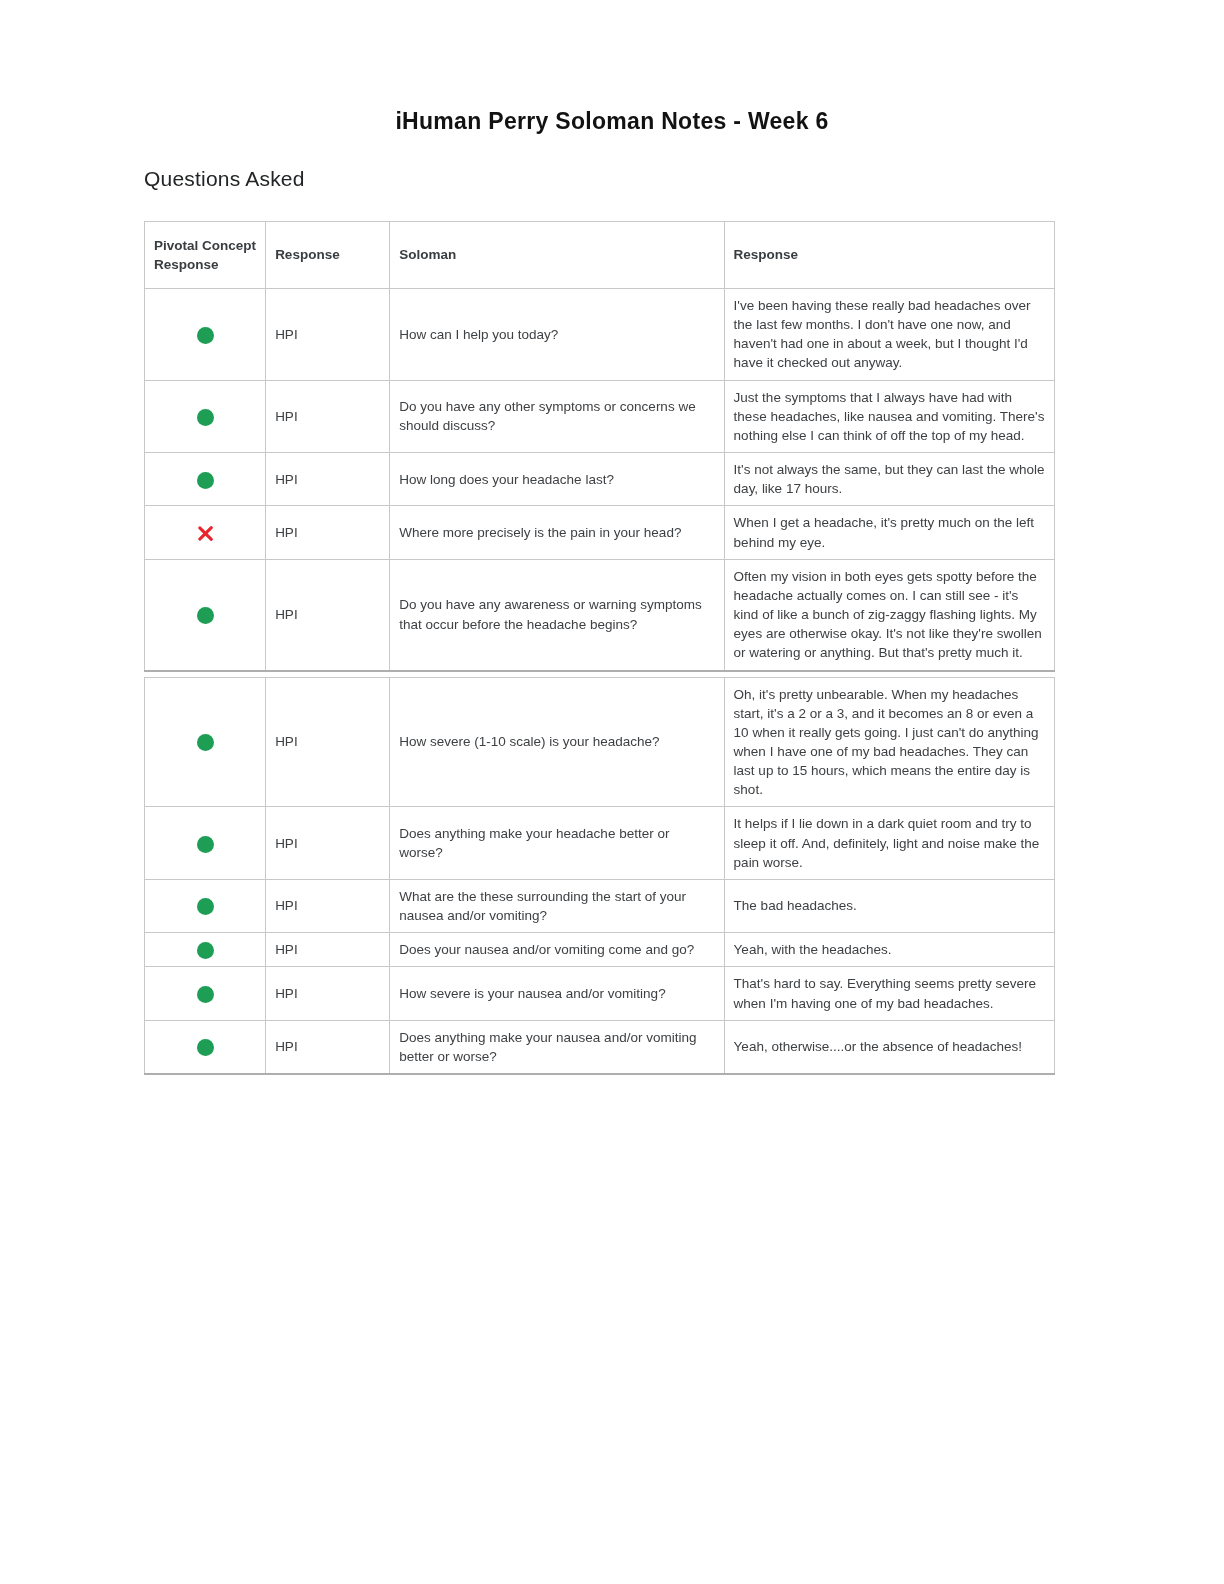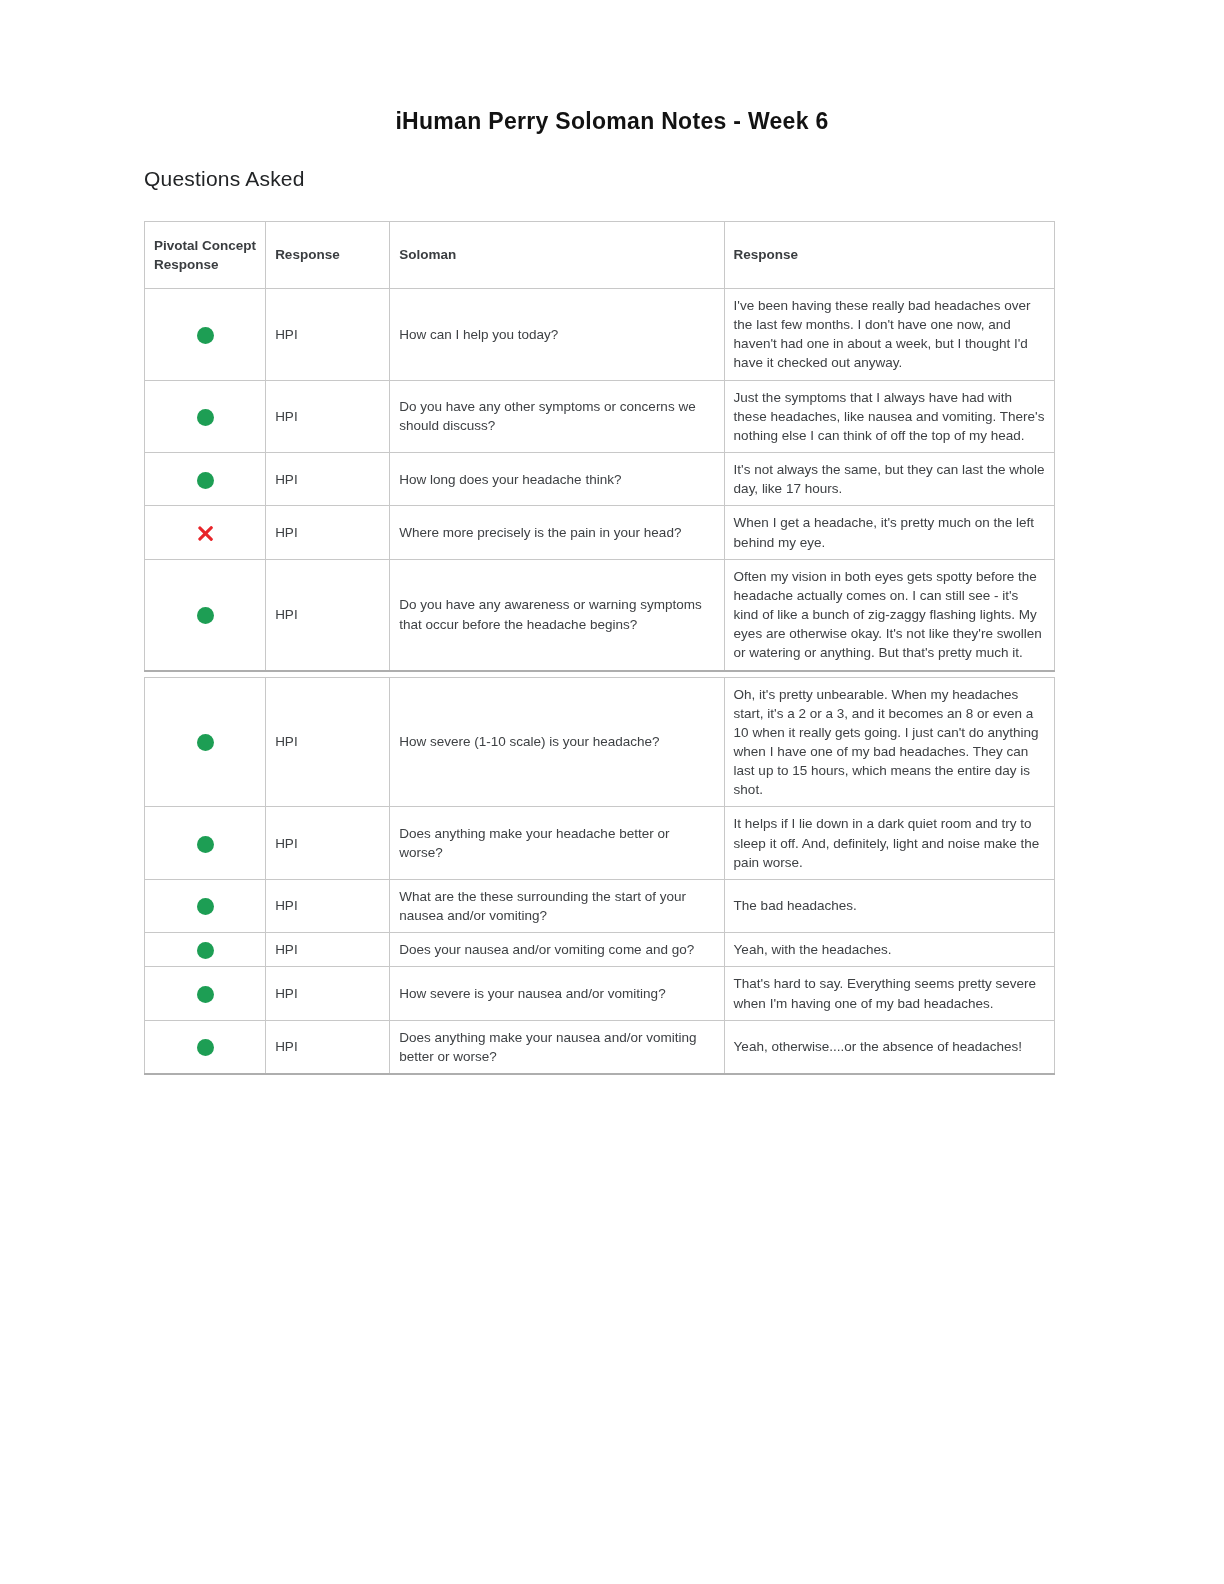--- a/index.html
+++ b/index.html
@@ -108,21 +108,21 @@
         </tr>
         <tr>
           <td class="status-cell"><span class="dot"></span></td>
           <td>HPI</td>
           <td>Do you have any other symptoms or concerns we should discuss?</td>
           <td>Just the symptoms that I always have had with these headaches, like nausea and vomiting. There's nothing else I can think of off the top of my head.</td>
         </tr>
         <tr>
           <td class="status-cell"><span class="dot"></span></td>
           <td>HPI</td>
-          <td>How long does your headache think?</td>
+          <td>How long does your headache last?</td>
           <td>It's not always the same, but they can last the whole day, like 17 hours.</td>
         </tr>
         <tr>
           <td class="status-cell"><span class="xmark"></span></td>
           <td>HPI</td>
           <td>Where more precisely is the pain in your head?</td>
           <td>When I get a headache, it's pretty much on the left behind my eye.</td>
         </tr>
         <tr>
           <td class="status-cell"><span class="dot"></span></td>

